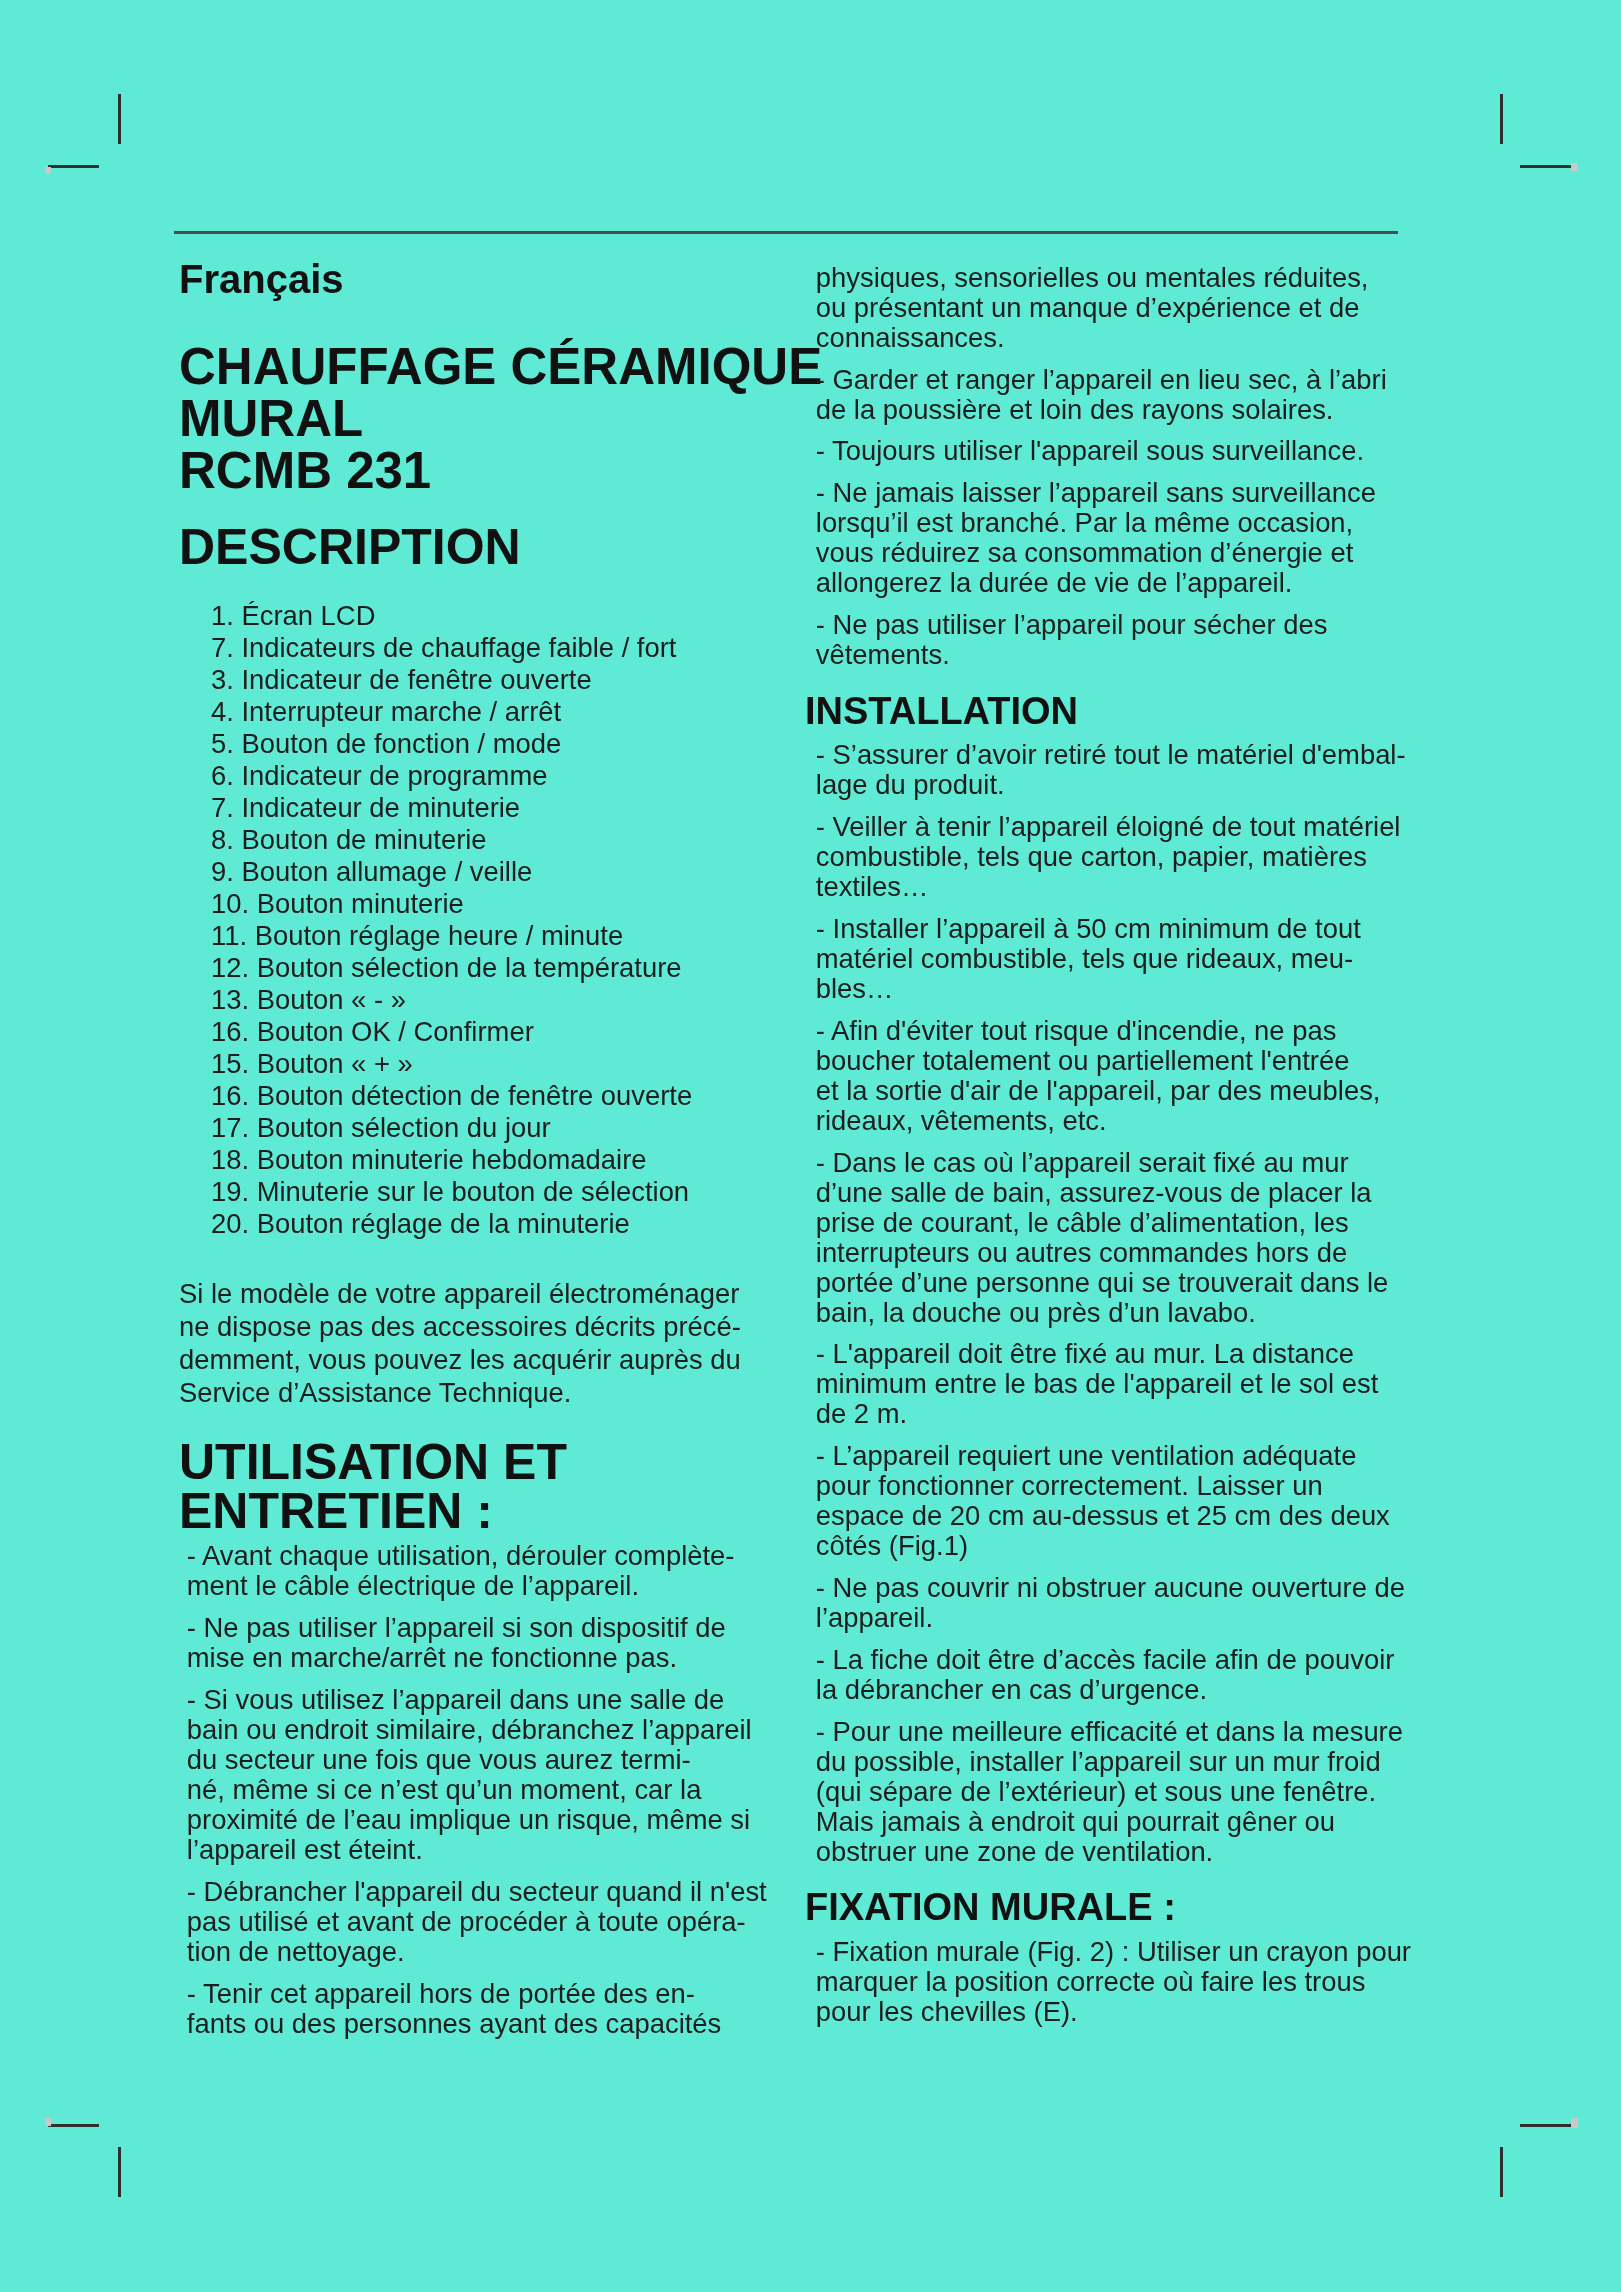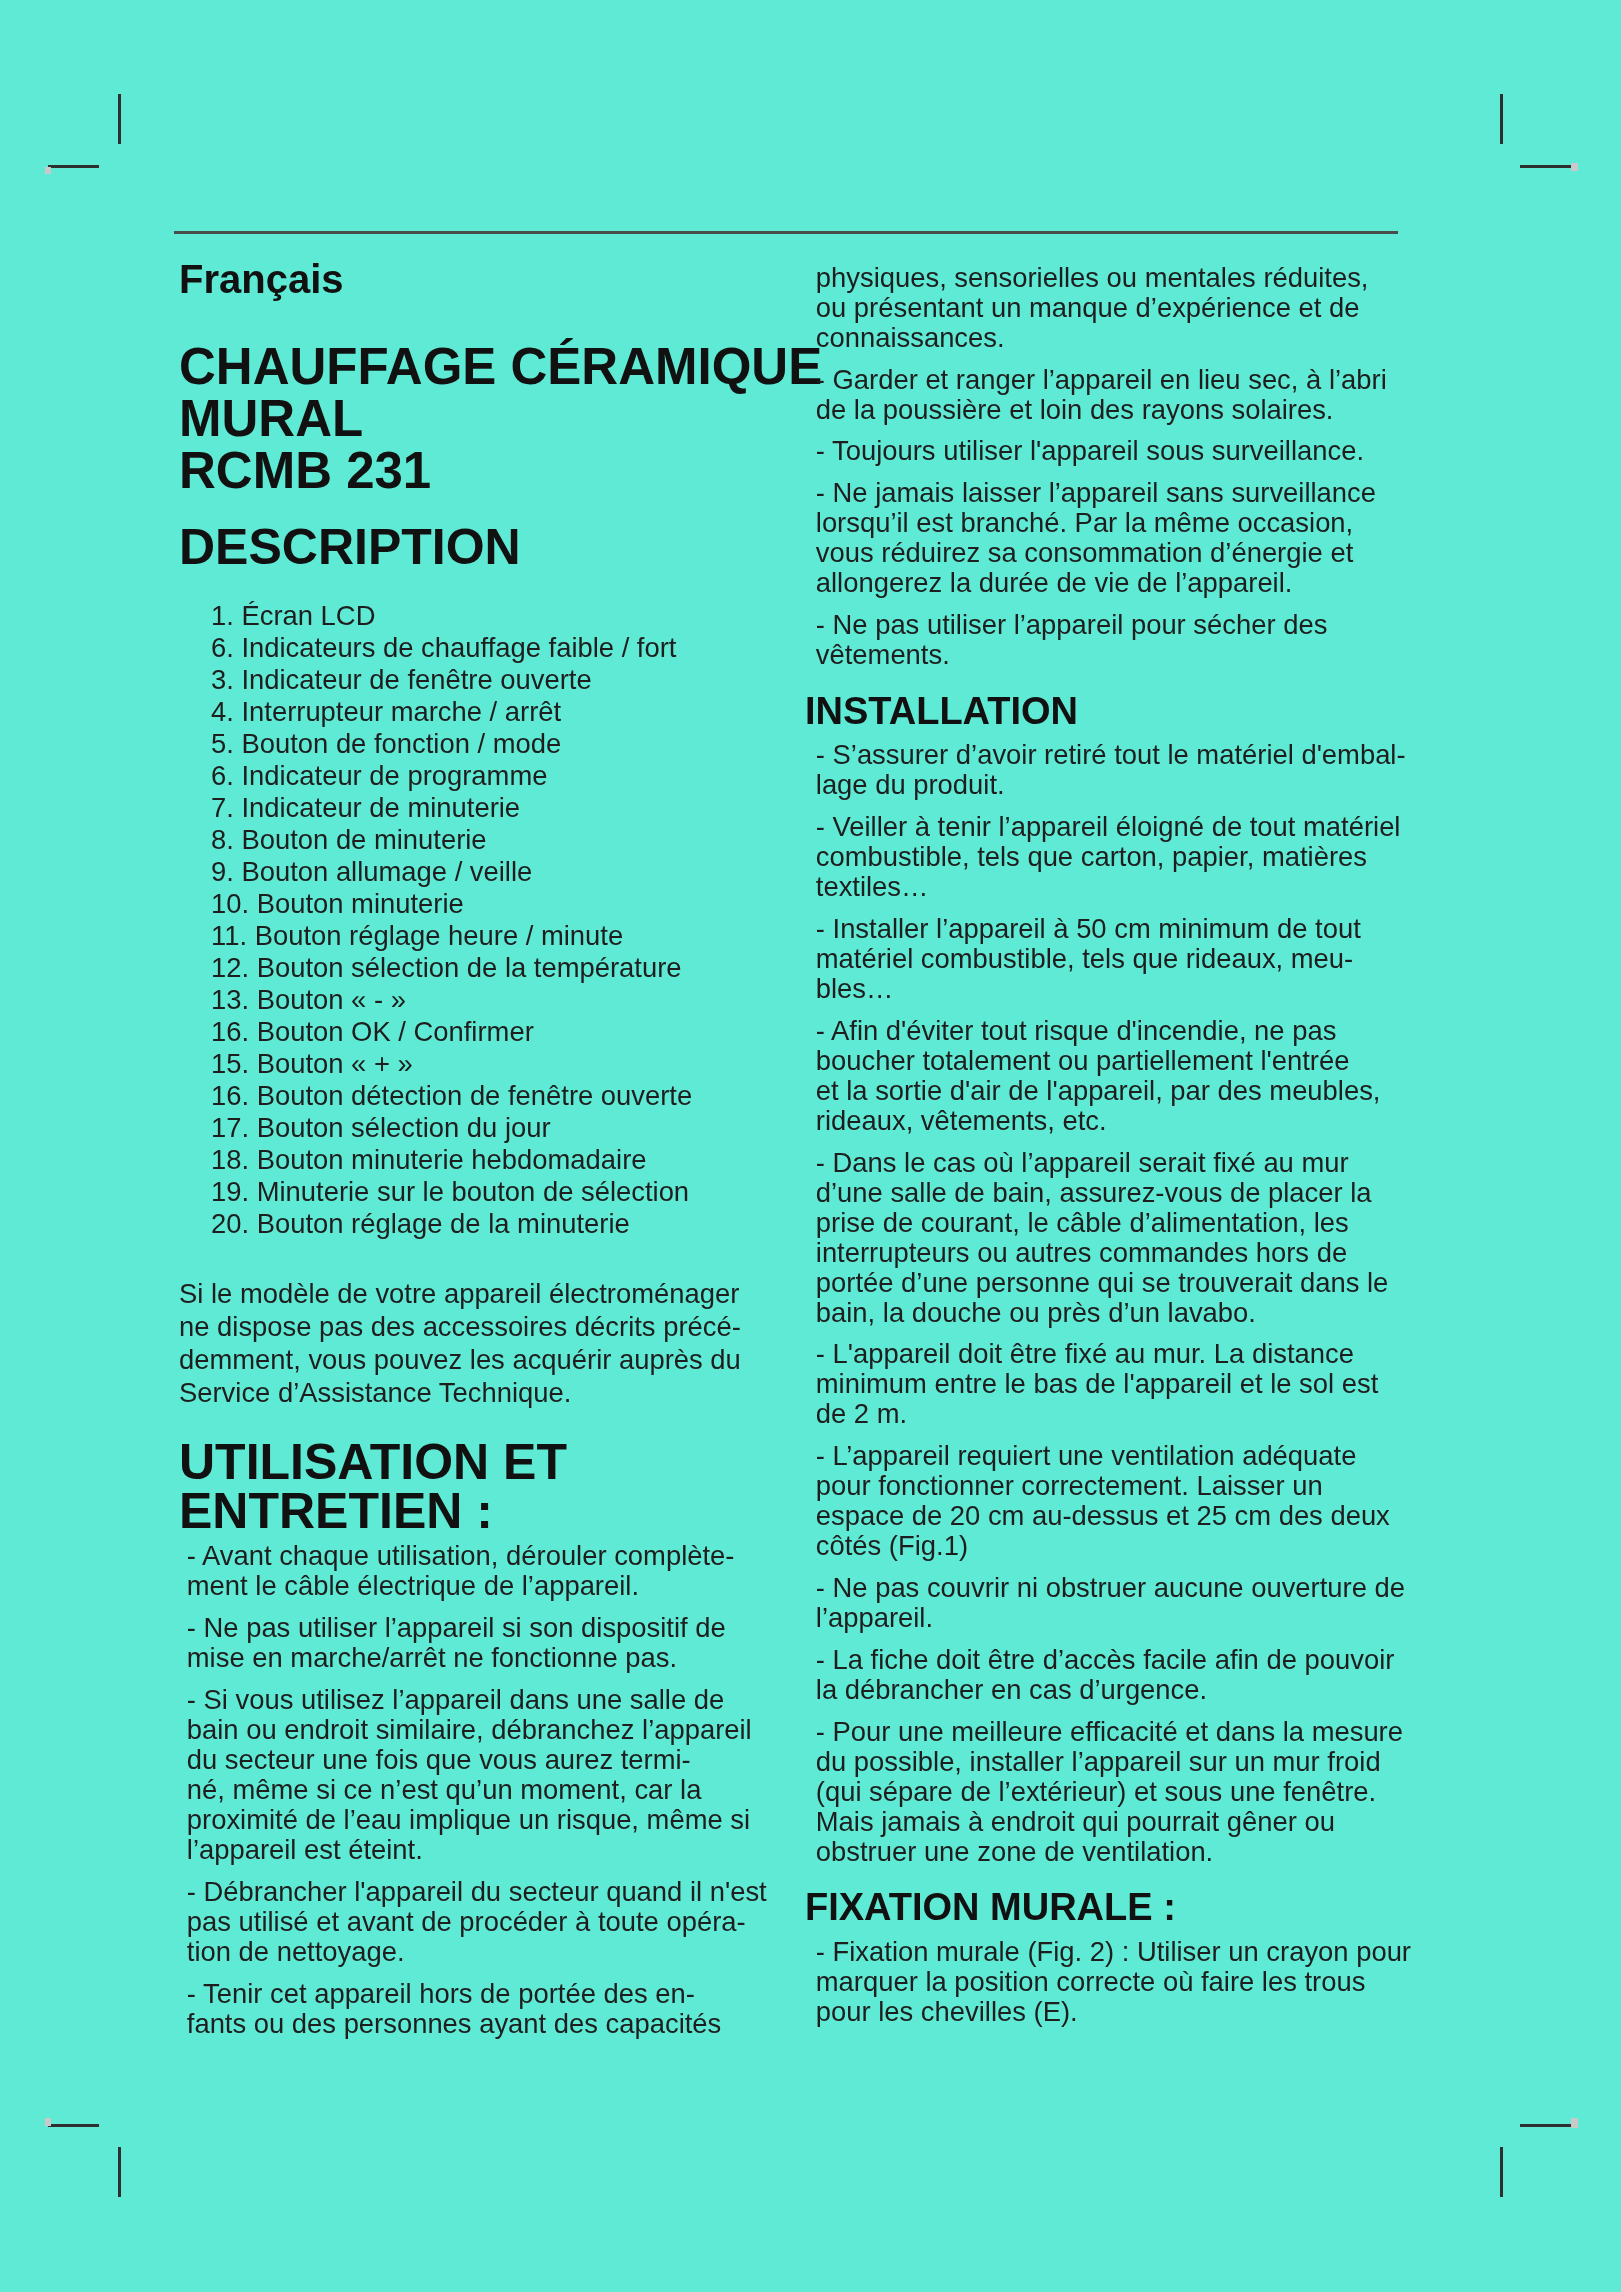--- a/index.html
+++ b/index.html
@@ -100,21 +100,21 @@
 
   <div class="col col-left">
     <div class="h-lang">Français</div>
     <div class="h-title pre">CHAUFFAGE CÉRAMIQUE
 MURAL
 RCMB 231</div>
     <div class="h-big h-desc">DESCRIPTION</div>
 
     <div class="parts">
       <div>1. Écran LCD</div>
-      <div>6. Indicateurs de chauffage faible / fort</div>
+      <div>7. Indicateurs de chauffage faible / fort</div>
       <div>3. Indicateur de fenêtre ouverte</div>
       <div>4. Interrupteur marche / arrêt</div>
       <div>5. Bouton de fonction / mode</div>
       <div>6. Indicateur de programme</div>
       <div>7. Indicateur de minuterie</div>
       <div>8. Bouton de minuterie</div>
       <div>9. Bouton allumage / veille</div>
       <div>10. Bouton minuterie</div>
       <div>11. Bouton réglage heure / minute</div>
       <div>12. Bouton sélection de la température</div>

